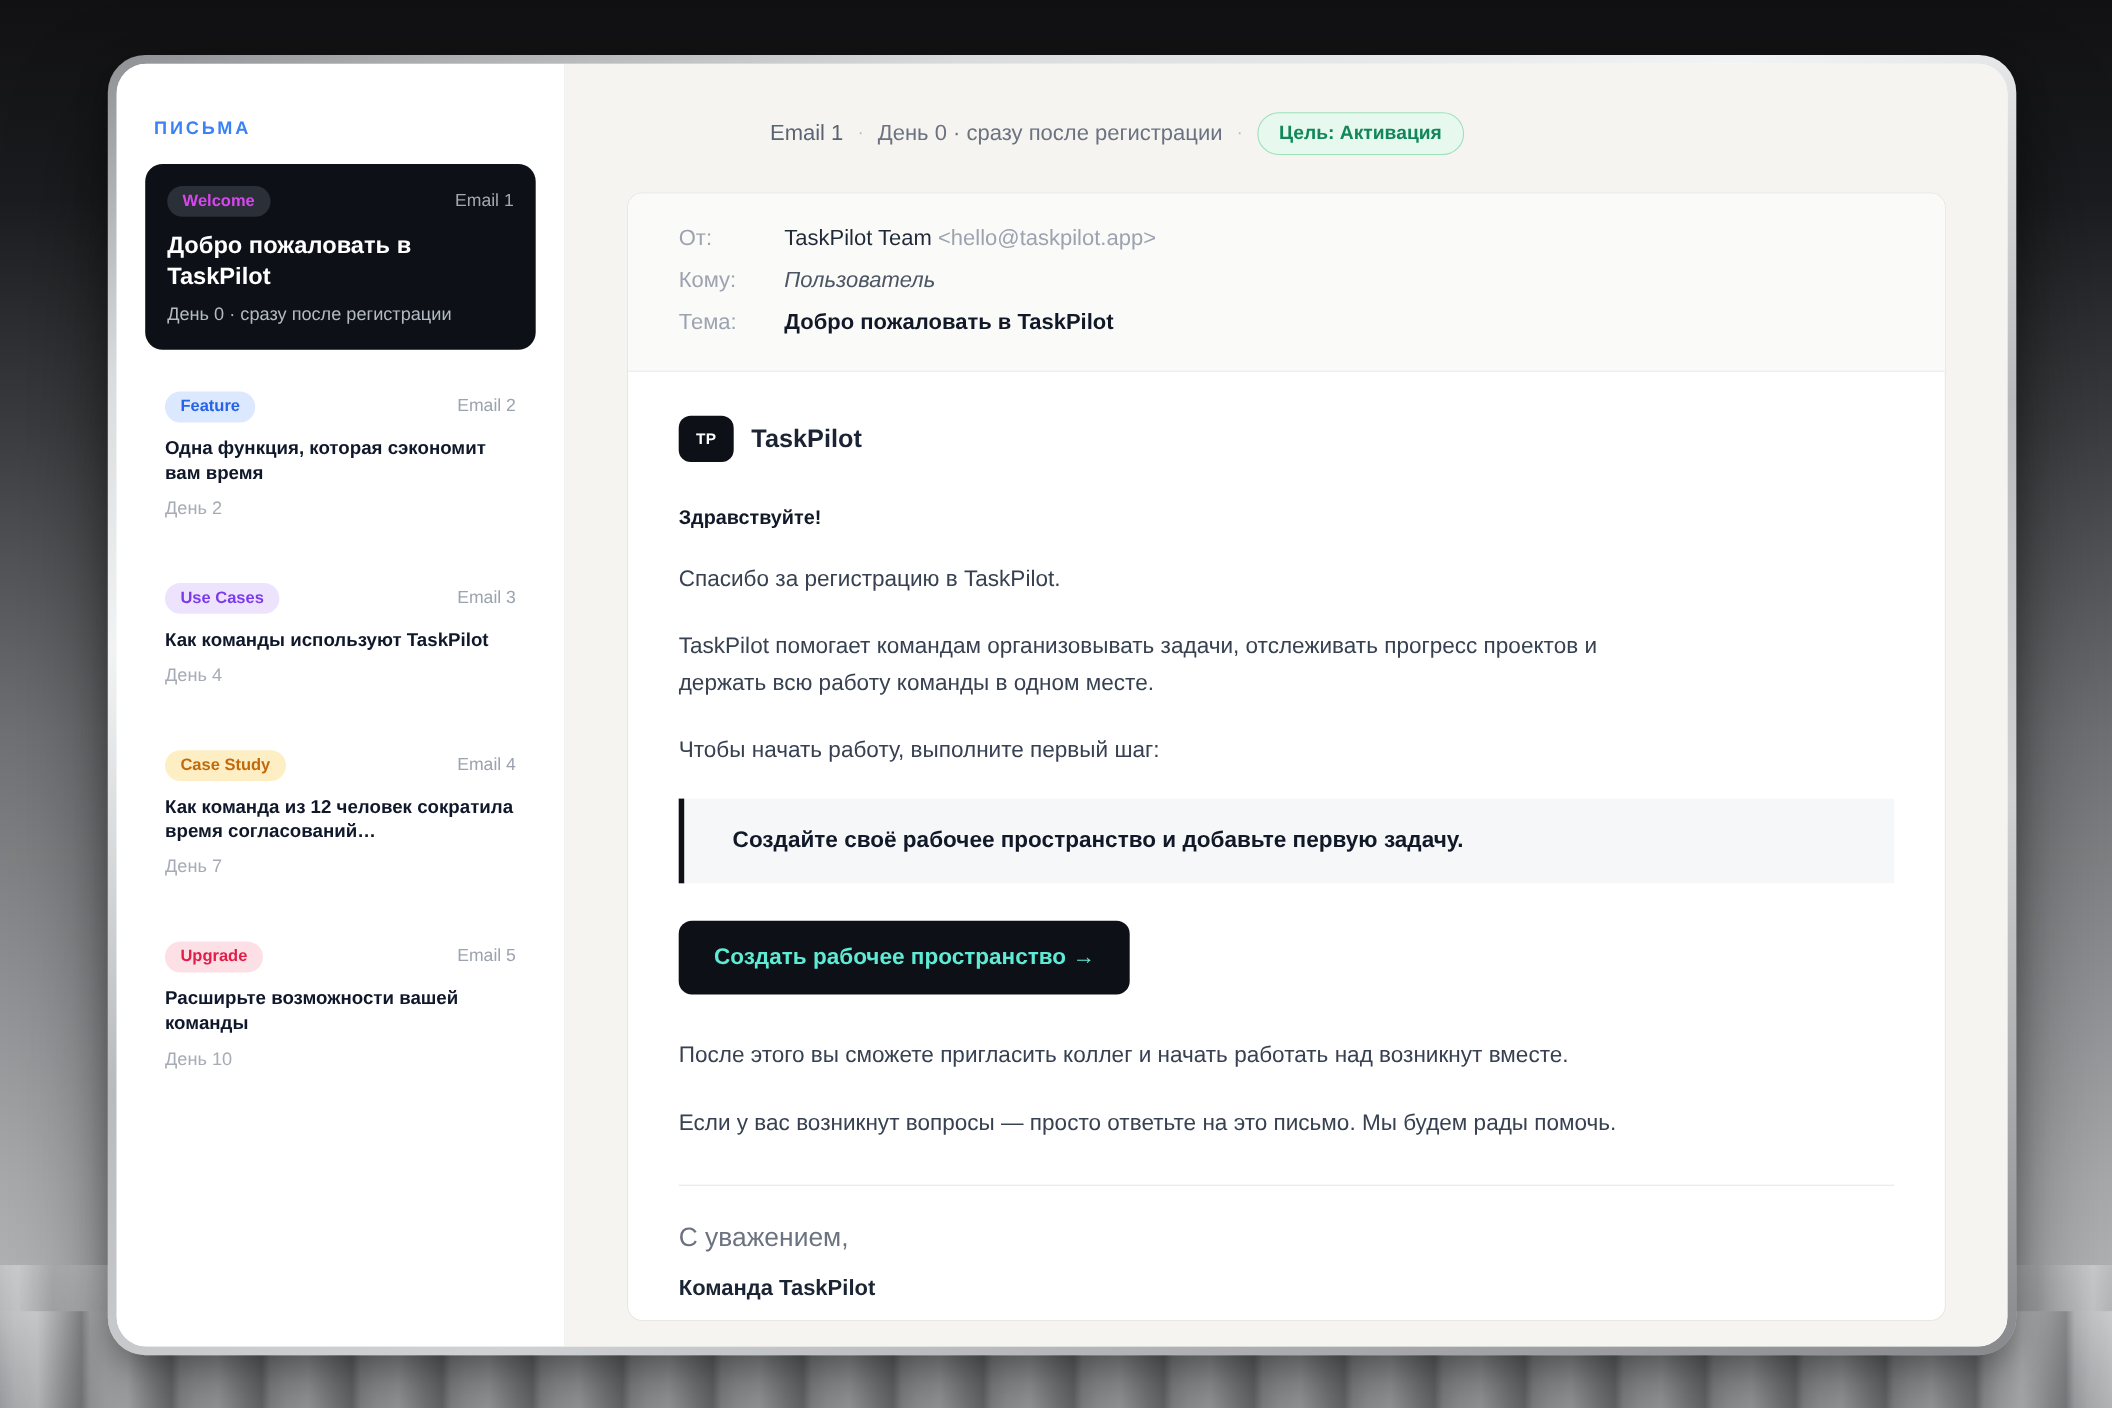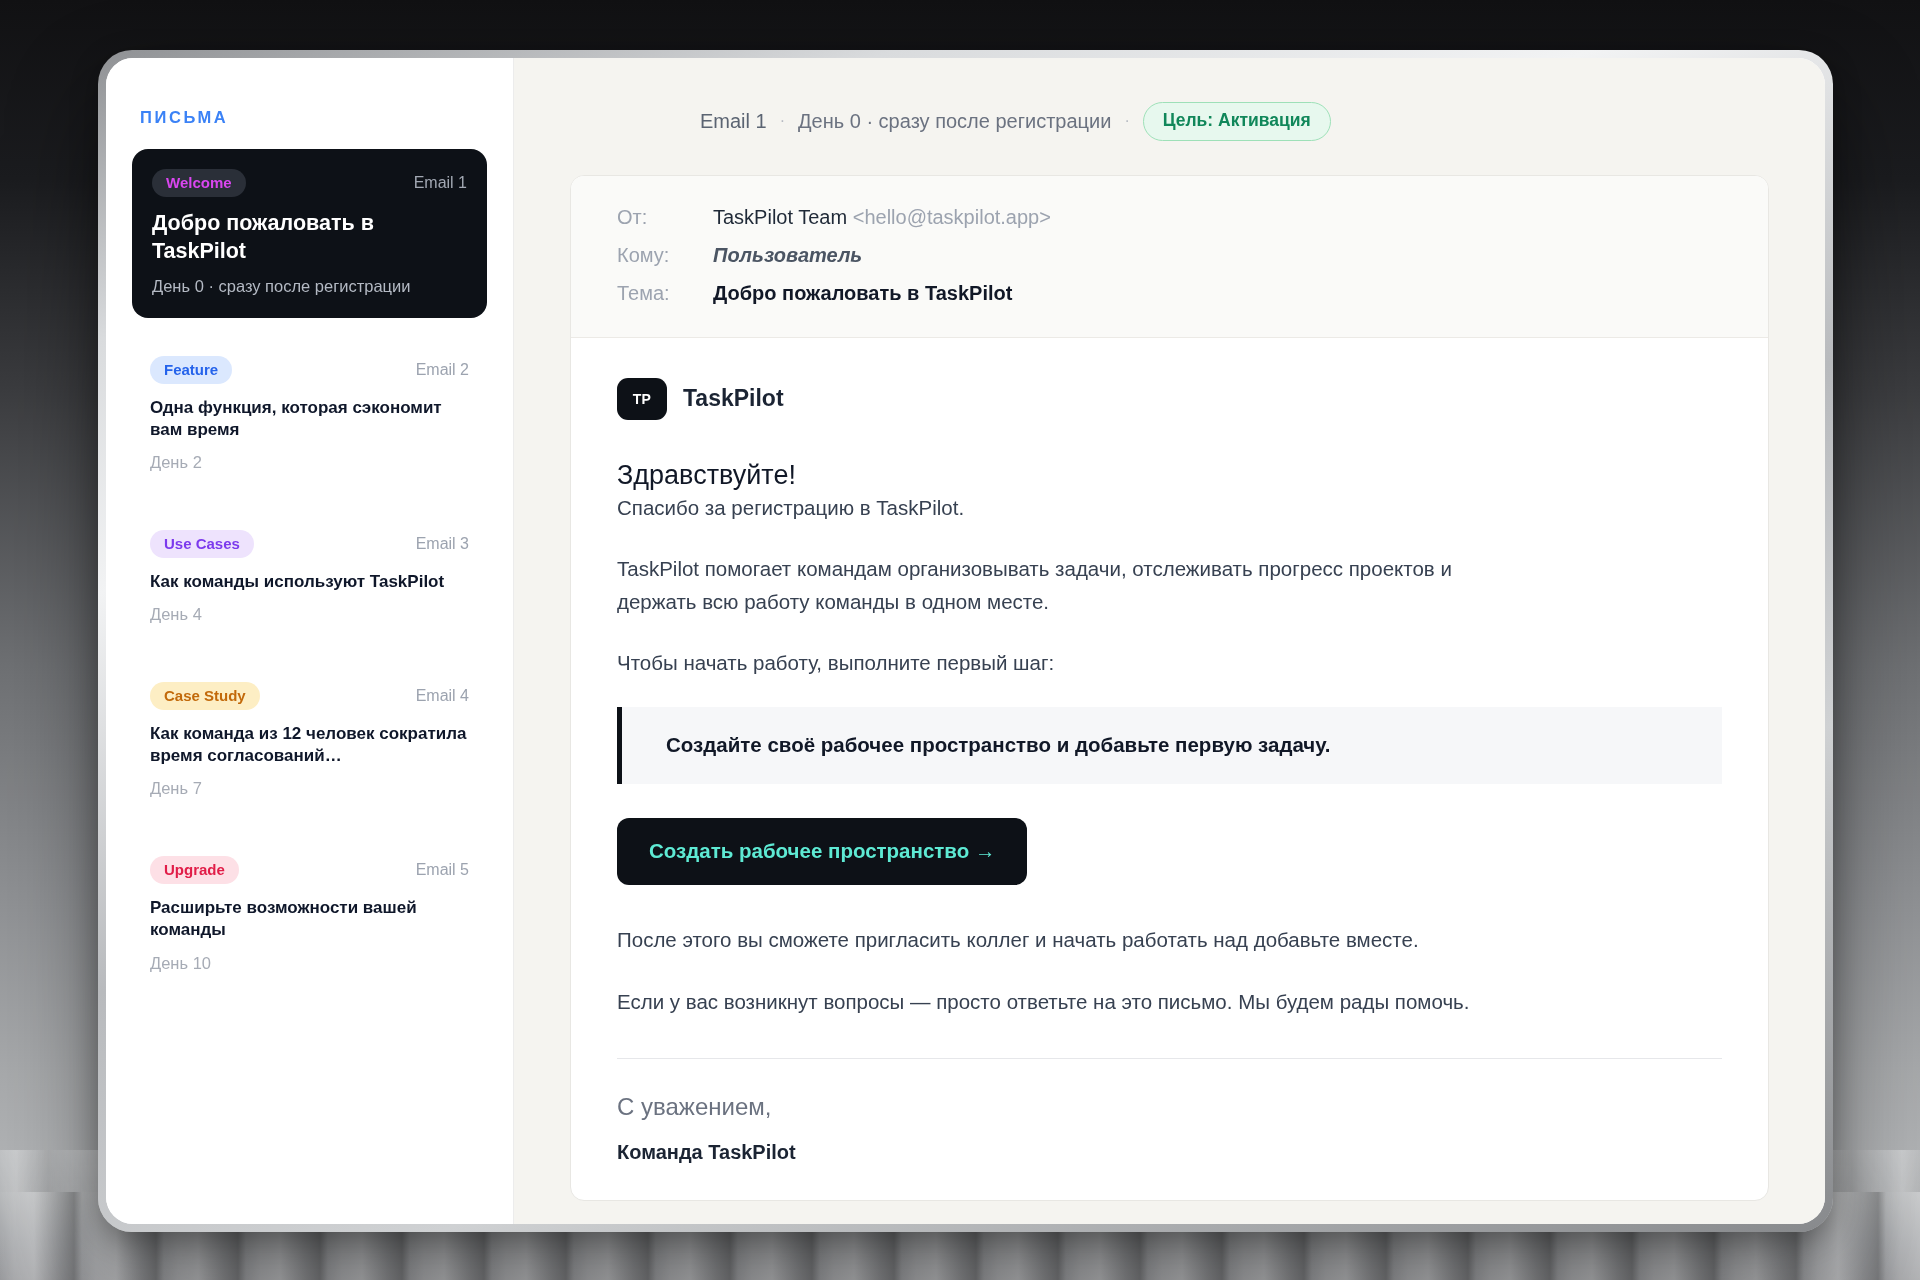--- a/index.html
+++ b/index.html
@@ -205,21 +205,21 @@
   }
   .head-row:last-child { margin-bottom: 0; }
   .head-label {
     width: 96px;
     flex: 0 0 96px;
     font-size: 20px;
     color: #9ca3af;
   }
   .head-value { font-size: 20px; color: #1f2937; }
   .head-value .dim { color: #9ca3af; }
-  .head-value.italic { font-style: italic; color: #4b5563; font-weight: bold; }
+  .head-value.italic { font-style: italic; color: #4b5563; }
   .head-value.bold { font-weight: 700; color: #111827; }
 
   #email-body { padding: 40px 46px 0 46px; }
 
   #brand-row {
     display: flex;
     align-items: center;
     gap: 16px;
     margin-bottom: 40px;
   }
@@ -234,21 +234,21 @@
     align-items: center;
     justify-content: center;
     letter-spacing: .3px;
   }
   #brand-name {
     font-size: 23px;
     font-weight: 700;
     color: #1b2433;
   }
 
-  .body-h { font-size: 27px; font-weight: 400; color: #111827; }
+  .body-h { font-size: 18px; font-weight: 700; color: #111827; margin-bottom: 29px; }
   .body-p { font-size: 20.5px; line-height: 1.62; color: #374151; margin-bottom: 28px; }
   .body-p.wide { max-width: 880px; }
 
   #callout {
     border-left: 5px solid #0d1117;
     background: #f6f7f9;
     padding: 26px 30px 27px 28px;
     margin-bottom: 34px;
   }
   #callout-text { font-size: 20.5px; font-weight: 700; color: #111827; margin-left: 16px; }
@@ -374,21 +374,21 @@
           <p class="body-p">Спасибо за регистрацию в TaskPilot.</p>
           <p class="body-p wide">TaskPilot помогает командам организовывать задачи, отслеживать прогресс проектов и держать всю работу команды в одном месте.</p>
           <p class="body-p">Чтобы начать работу, выполните первый шаг:</p>
 
           <div id="callout">
             <div id="callout-text">Создайте своё рабочее пространство и добавьте первую задачу.</div>
           </div>
 
           <button id="cta-button">Создать рабочее пространство →</button>
 
-          <p class="body-p">После этого вы сможете пригласить коллег и начать работать над добавьте вместе.</p>
+          <p class="body-p">После этого вы сможете пригласить коллег и начать работать над возникнут вместе.</p>
           <p class="body-p">Если у вас возникнут вопросы — просто ответьте на это письмо. Мы будем рады помочь.</p>
 
           <hr id="divider">
 
           <div id="sig-line1">С уважением,</div>
           <div id="sig-line2">Команда TaskPilot</div>
         </div>
       </div>
     </main>
 

